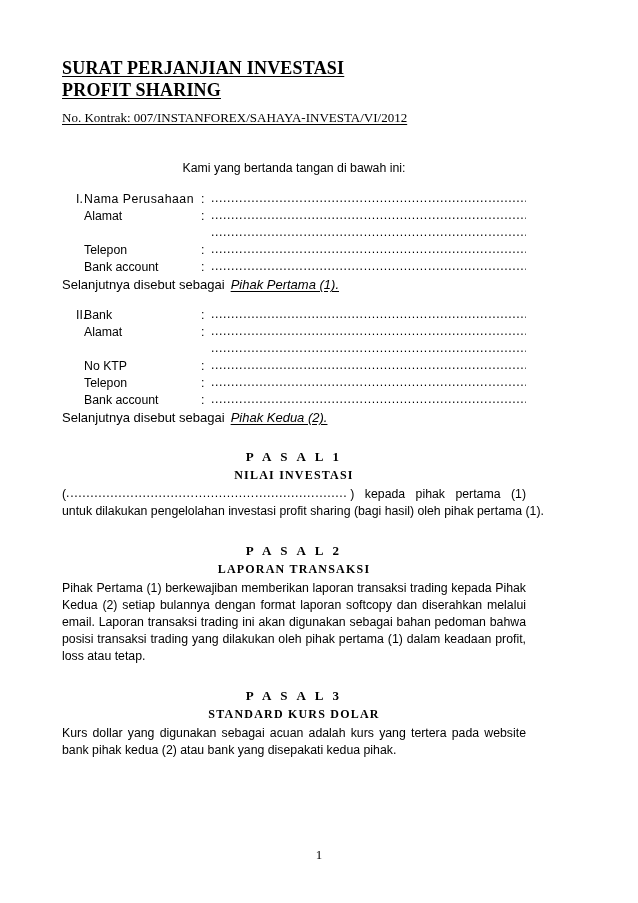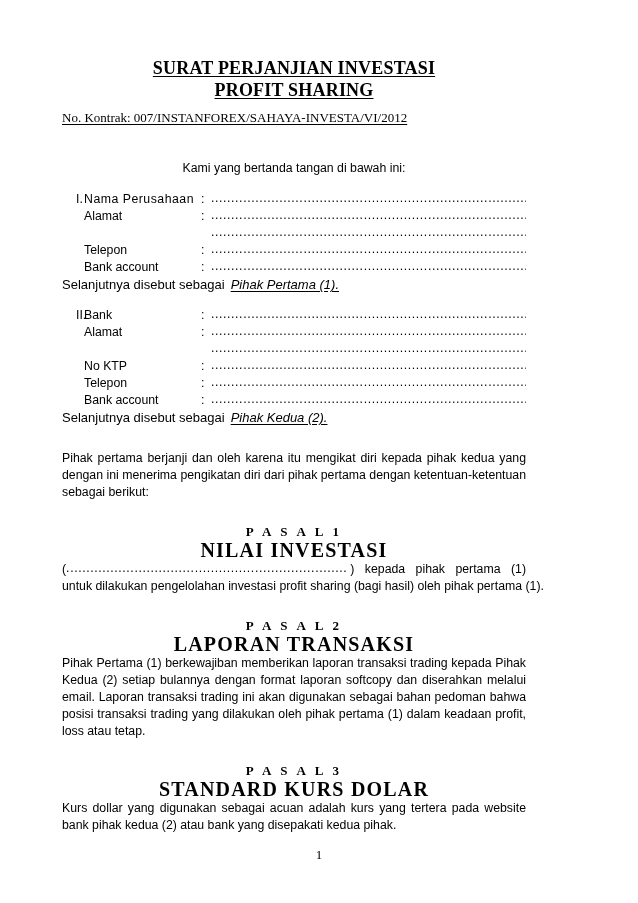--- a/index.html
+++ b/index.html
@@ -24,21 +24,20 @@
   }
   .content {
     position: absolute;
     left: 62px;
     top: 57px;
     width: 464px;
   }
 
   
   .doc-title {
-    text-align: center;
     font-family: "Liberation Serif", serif;
     font-weight: bold;
     font-size: 18px;
     line-height: 22px;
     letter-spacing: 0.2px;
   }
   .doc-title .tline {
     display: inline-block;
     text-decoration: underline;
     text-underline-offset: 2px;
@@ -132,21 +131,21 @@
     font-family: "Liberation Serif", serif;
     font-weight: bold;
     font-size: 13px;
     line-height: 17px;
     letter-spacing: 3.2px;
   }
   .pasal-title {
     text-align: center;
     font-family: "Liberation Serif", serif;
     font-weight: bold;
-    font-size: 20px;
+    font-size: 12px;
     line-height: 20px;
     letter-spacing: 1.2px;
     margin-bottom: 1px;
   }
 
   
   .fill-para {
     font-size: 12.3px;
     line-height: 17px;
   }
@@ -297,21 +296,20 @@
         <span class="rn"></span>
         <span class="lbl">Bank account</span>
         <span class="cn">:</span>
         <span class="dots"></span>
       </div>
       <div class="selanjutnya">
         <span>Selanjutnya disebut sebagai</span><span class="em">Pihak Kedua (2).</span>
       </div>
     </div>
 
-    <div class="para top-gap">Pihak pertama berjanji dan oleh karena itu mengikat diri kepada pihak kedua yang dengan ini menerima pengikatan diri dari pihak pertama dengan ketentuan-ketentuan sebagai berikut:</div>
 
     <div class="pasal-wrap">
       <div class="pasal-num">P A S A L   1</div>
       <div class="pasal-title">NILAI INVESTASI</div>
       <div class="fill-para">
         <div class="fill-line-2">
           <span class="paren-open">(</span>
           <span class="dots-inline"></span>
           <span class="tail">) kepada pihak pertama (1)</span>
         </div>

